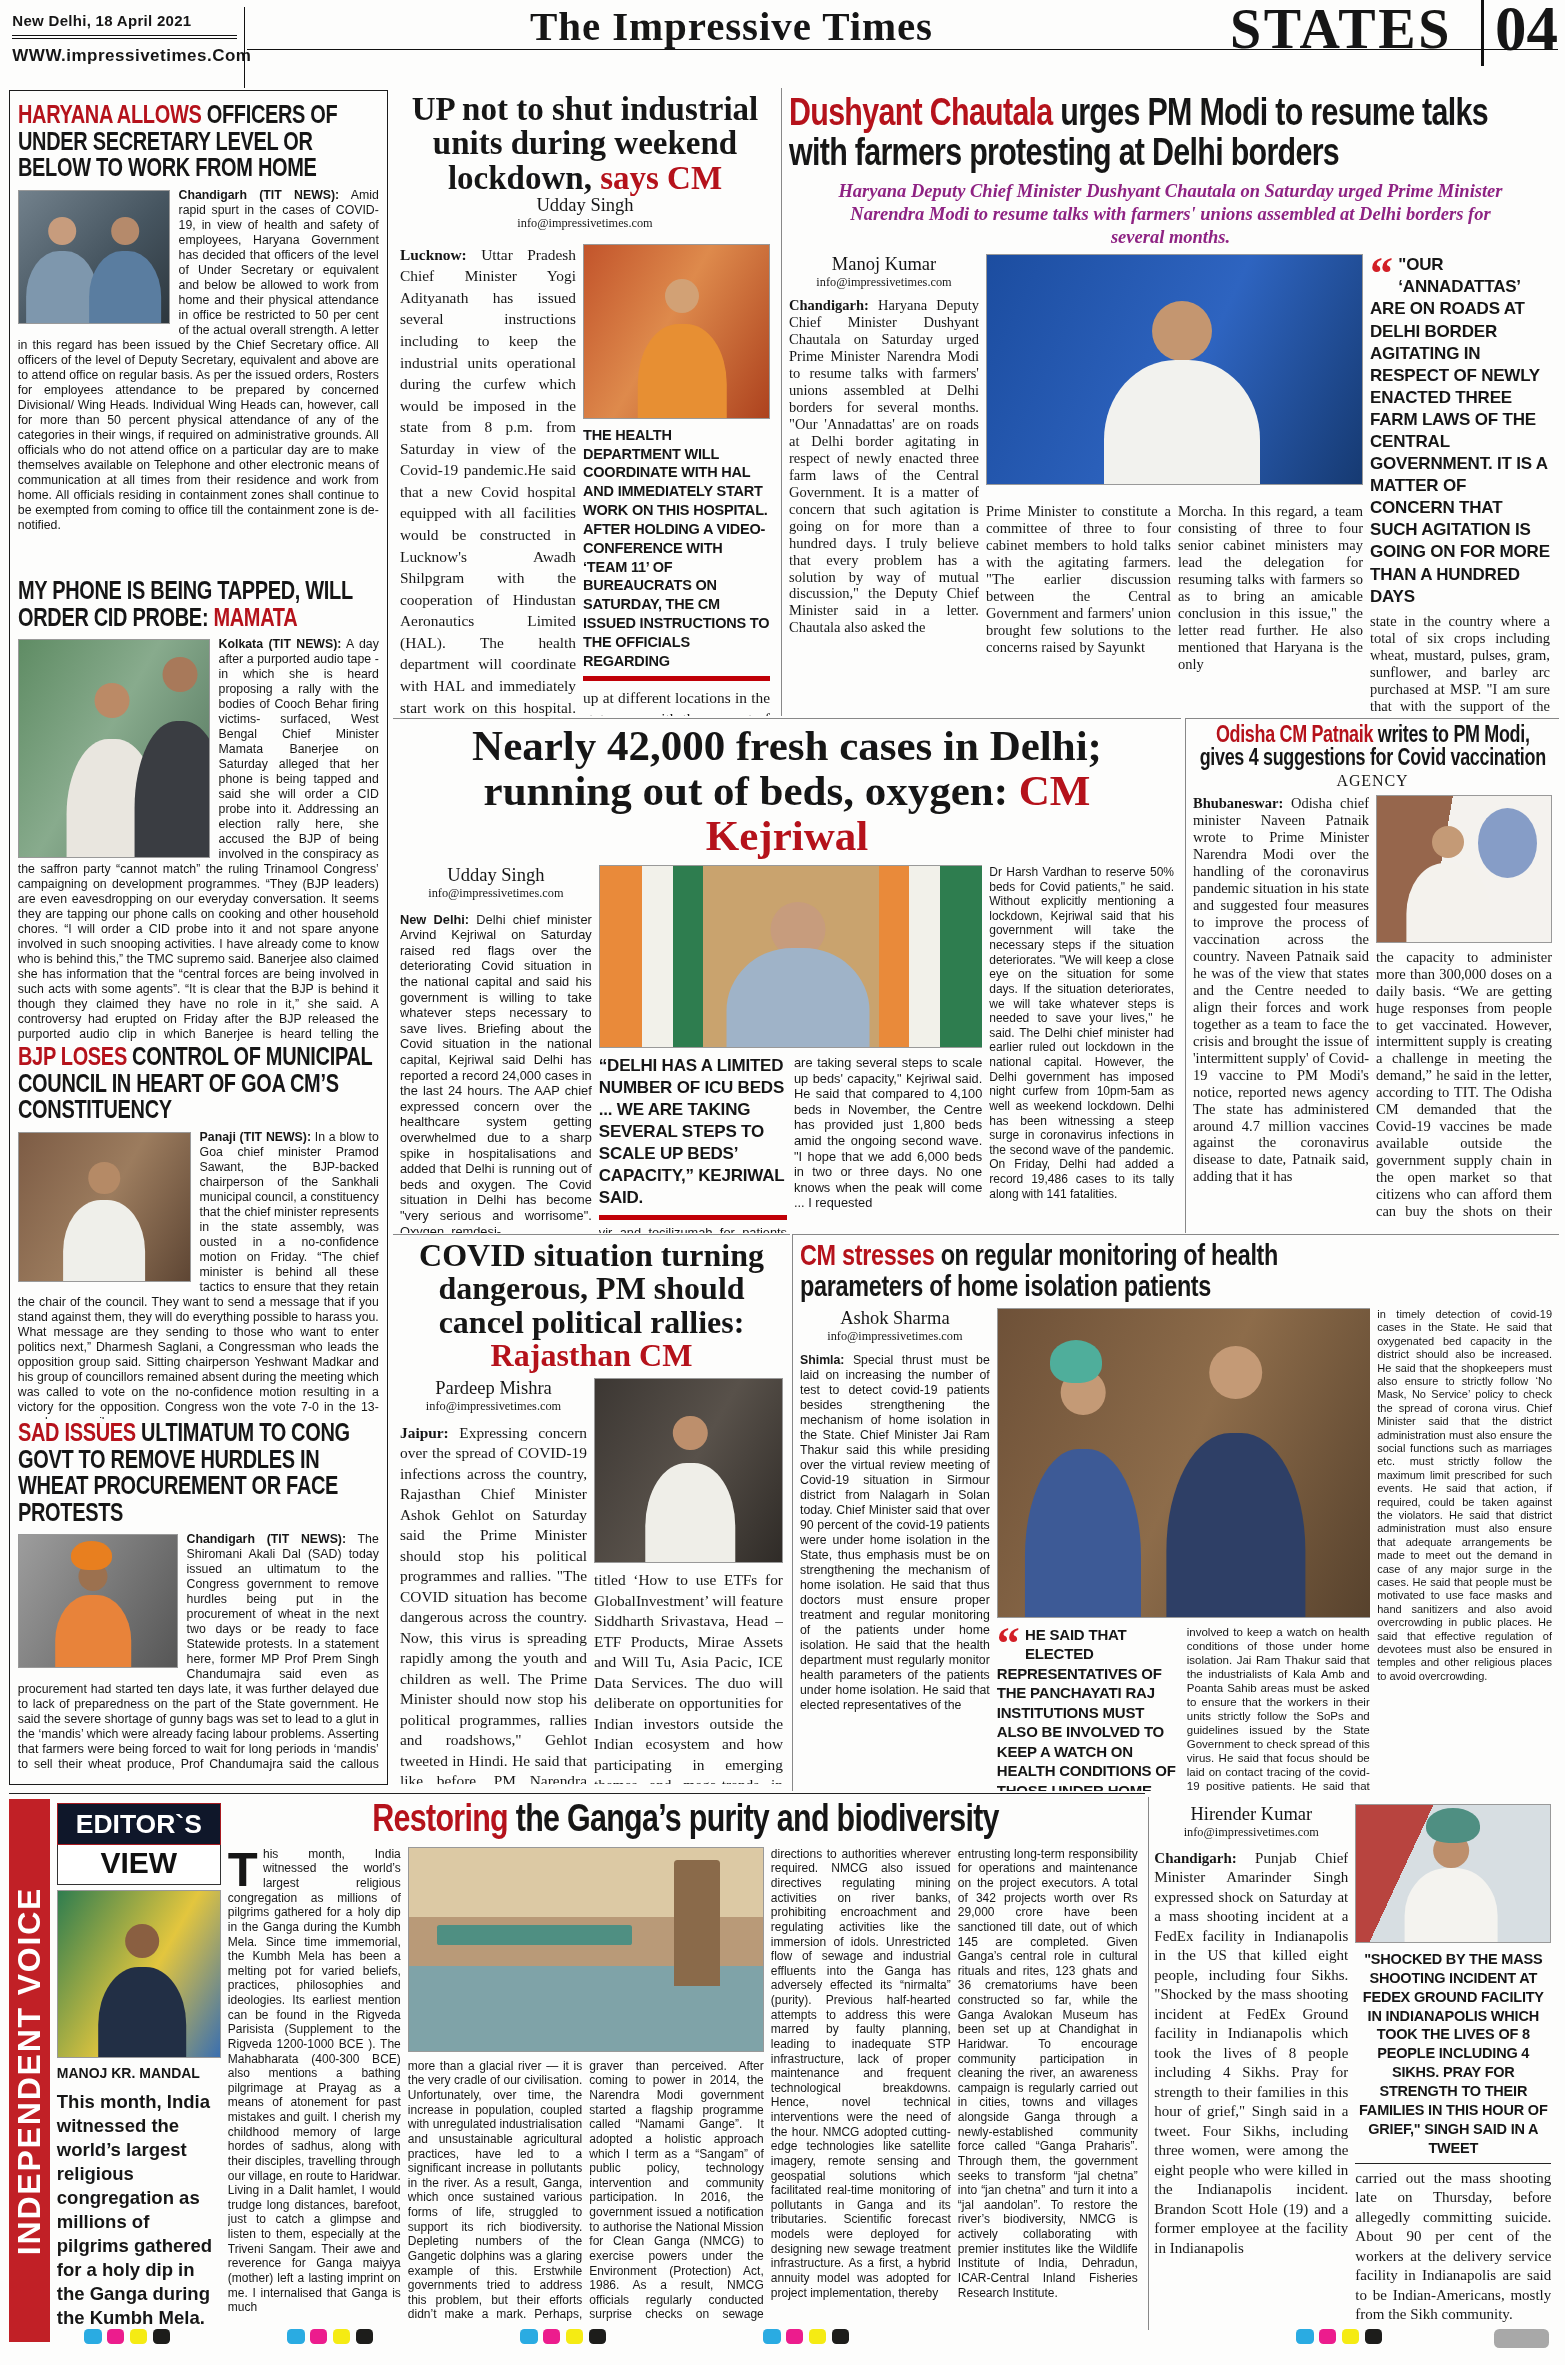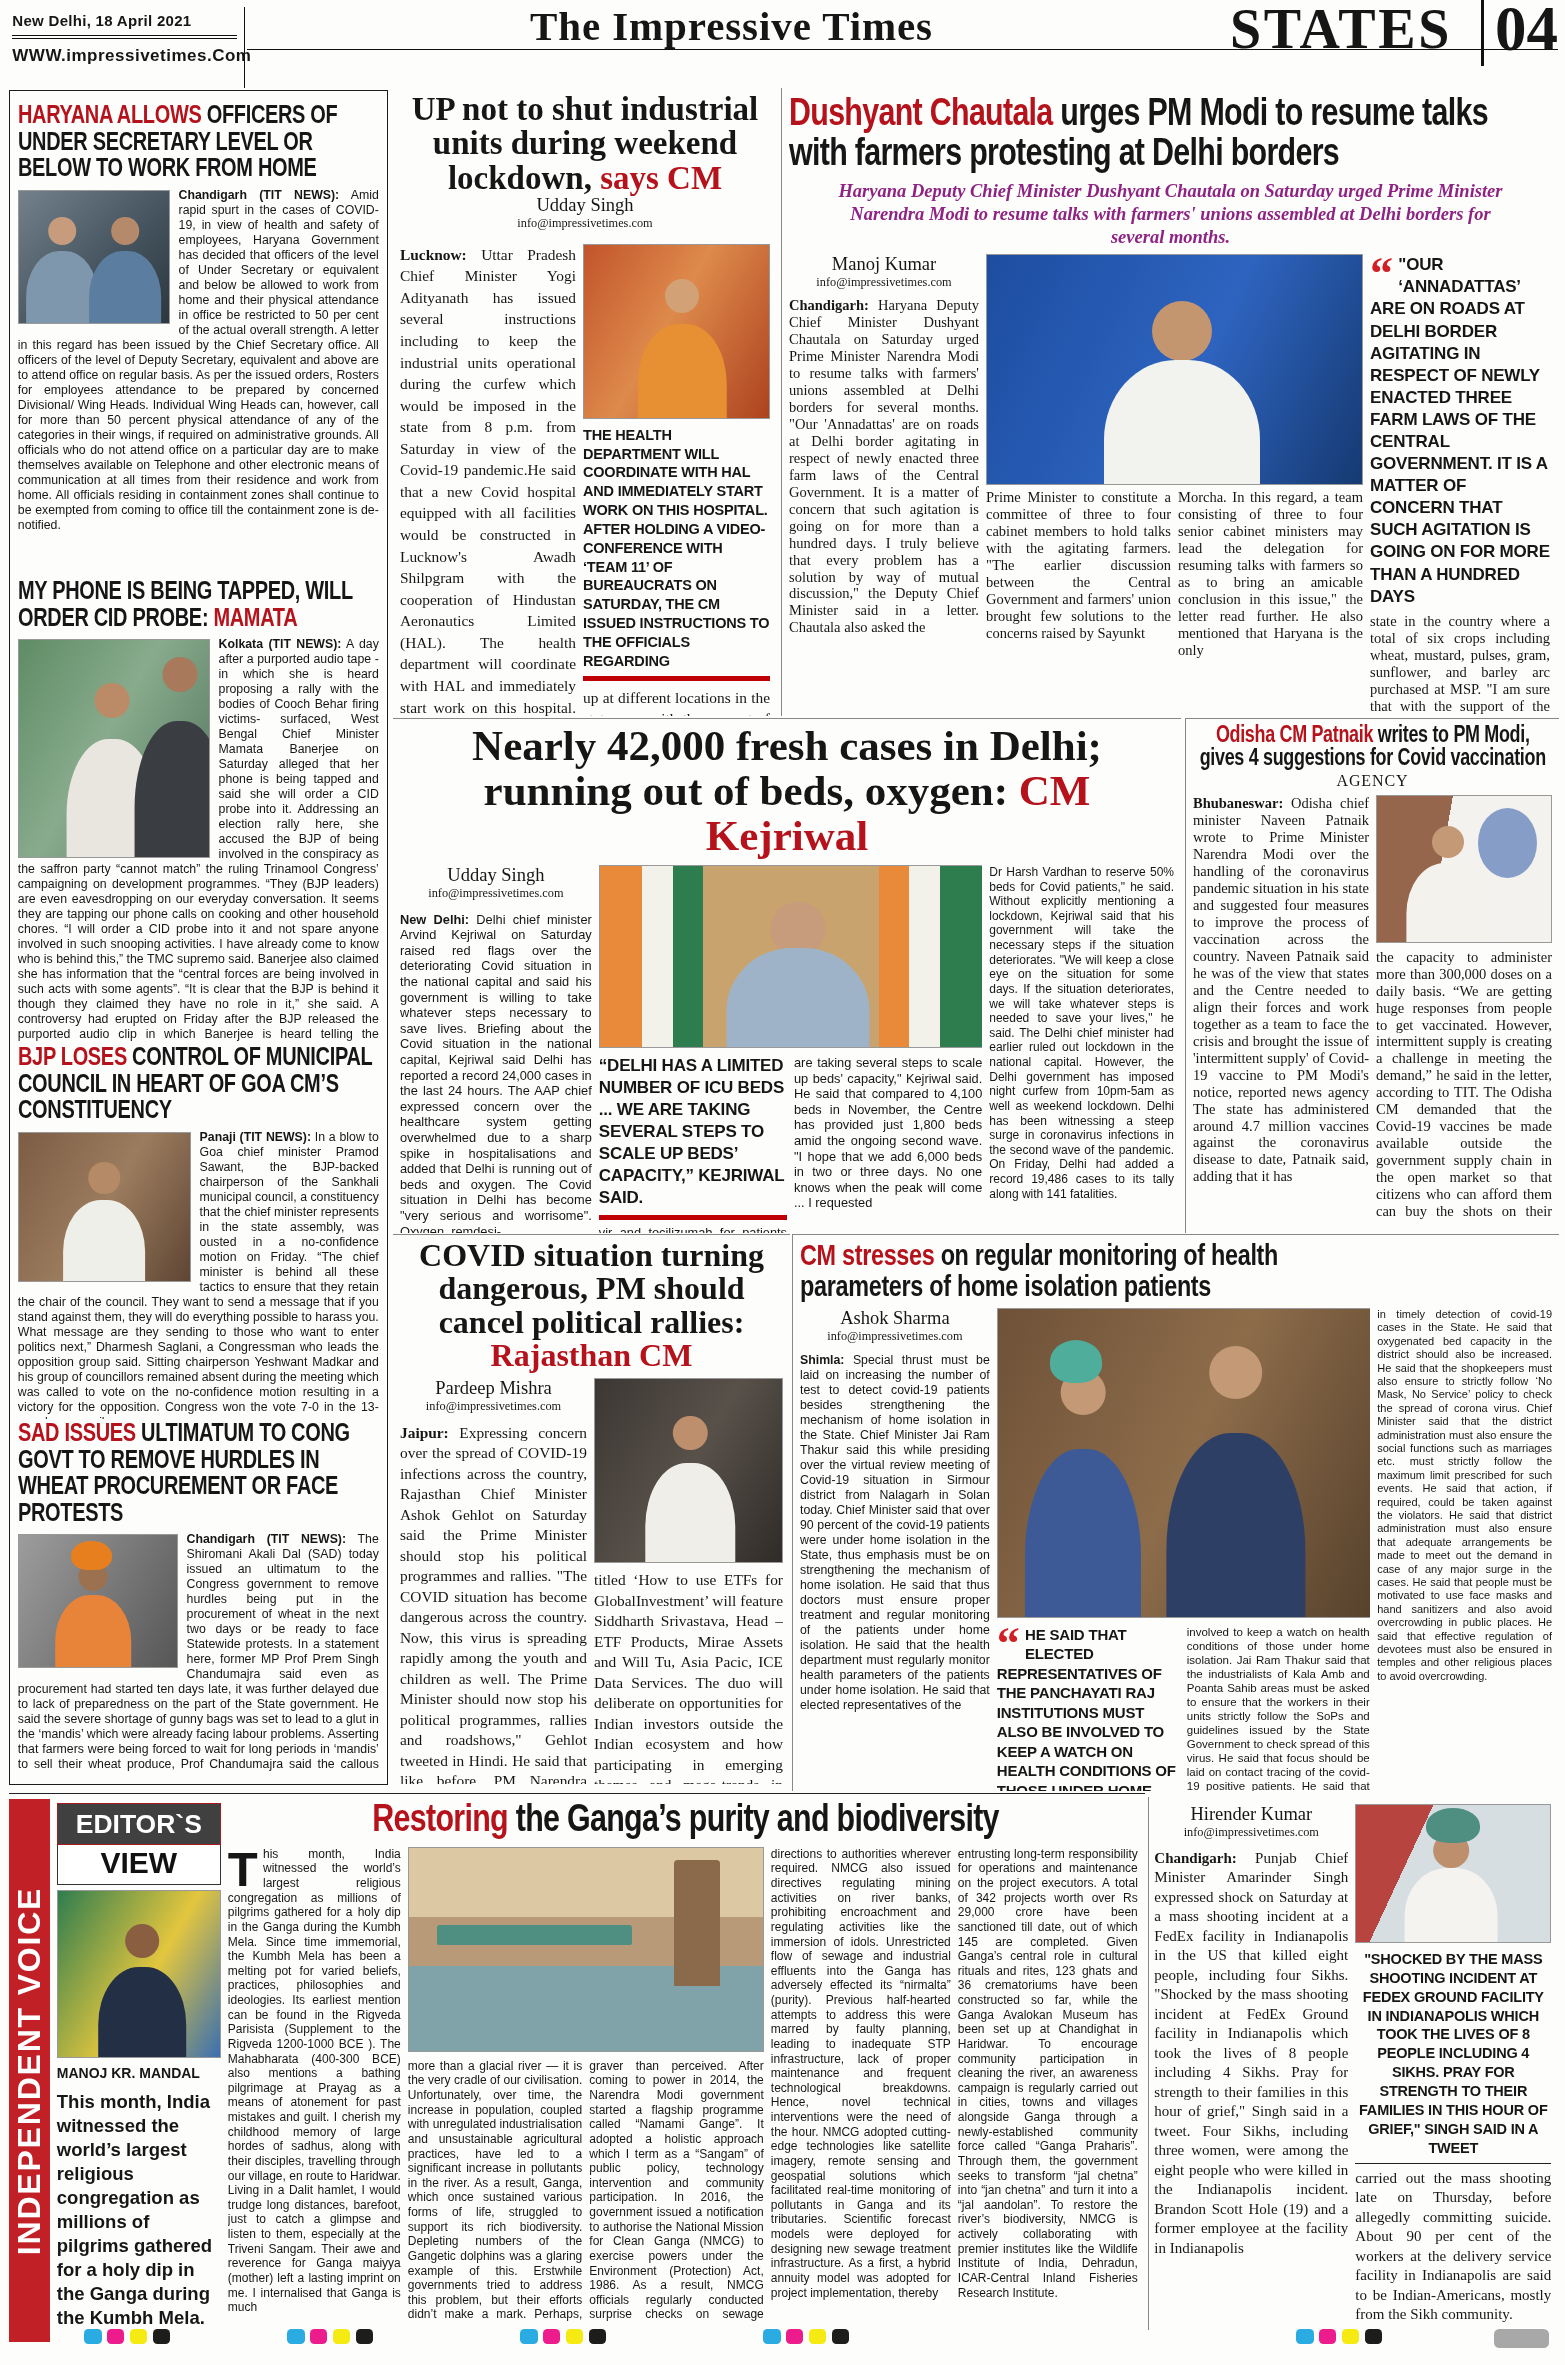--- a/index.html
+++ b/index.html
@@ -65,21 +65,21 @@
   
   .subhead { font-family:"Liberation Serif", serif; font-style:italic; font-weight:bold; color:#8e2383;
              font-size:18.5px; text-align:center; line-height:1.25; margin:7px auto 5.3px auto; width:88%; }
   .ch-pq { font-size:17px; }
 
   
   .redbanner { position:absolute; left:0; top:5.3px; width:41px; height:543px; background:#c12026; }
   .redbanner span { position:absolute; left:50%; top:50%; transform:translate(-50%,-50%) rotate(-90deg);
                     white-space:nowrap; color:#fff; font-weight:bold; font-size:32px; letter-spacing:1.8px; }
   .edbox { position:absolute; left:48px; top:8.8px; width:164px; height:540px; }
-  .ed-top { background:#404040; color:#fff; text-align:center; font-weight:bold; font-size:26.5px; padding:5.3px 0 3.5px; border:1.8px solid #a81a20; }
+  .ed-top { background:#0f172a; color:#fff; text-align:center; font-weight:bold; font-size:26.5px; padding:5.3px 0 3.5px; border:1.8px solid #a81a20; }
   .ed-bot { background:#fff; color:#111; text-align:center; font-weight:bold; font-size:30px; padding:1.8px 0 3.5px; border:1.8px solid #333; border-top:none; }
   .ed-name { font-weight:bold; font-size:14px; margin:7px 0 8.8px; }
   .ed-ex { font-weight:bold; font-size:18.5px; line-height:1.3; }
   .ganga { position:absolute; left:219px; top:3.5px; width:915px; height:547px; }
   .dropcap { float:left; font-weight:bold; font-size:49px; line-height:.8; padding:3.5px 5.3px 0 0; }
 
   
   .marks { position:absolute; left:0; top:2329px; width:1565px; height:26.5px; }
   .mgrp { position:absolute; top:0; display:flex; gap:5.3px; }
   .dot { width:17.6px; height:15px; border-radius:4.4px; display:inline-block; }
@@ -172,21 +172,21 @@
           <div class="em">info@impressivetimes.com</div>
         </div>
         <div class="body-serif" style="margin-top:7px;height:423px;overflow:hidden">
           <span class="dl">Chandigarh:</span> <span>Haryana Deputy Chief Minister Dushyant Chautala on Saturday urged Prime Minister Narendra Modi to resume talks with farmers' unions assembled at Delhi borders for several months. "Our 'Annadattas' are on roads at Delhi border agitating in respect of newly enacted three farm laws of the Central Government. It is a matter of concern that such agitation is going on for more than a hundred days. I truly believe that every problem has a solution by way of mutual discussion," the Deputy Chief Minister said in a letter. Chautala also asked the</span>
         </div>
       </div>
       <div class="col" style="width:377px">
         <div class="photo" style="width:377px;height:231px;background:linear-gradient(115deg,#1c4da0,#2e64c0 55%,#163a72)">
           <div class="pp" style="left:32%;width:40%;--shirt:#f2f2ee;--skin:#c49670"></div>
         </div>
-        <div class="cols" style="margin-top:4px">
+        <div class="cols" style="margin-top:18px">
           <div class="col body-serif" style="width:185px;height:256px">Prime Minister to constitute a committee of three to four cabinet members to hold talks with the agitating farmers. "The earlier discussion between the Central Government and farmers' union brought few solutions to the concerns raised by Sayunkt</div>
           <div class="col body-serif" style="width:185px;height:256px">Morcha. In this regard, a team consisting of three to four senior cabinet ministers may lead the delegation for resuming talks with farmers so as to bring an amicable conclusion in this issue," the letter read further. He also mentioned that Haryana is the only</div>
         </div>
       </div>
       <div class="col" style="width:180px">
         <div>
           <span class="qicon">“</span>
           <span class="pq ch-pq">"OUR ‘ANNADATTAS’ ARE ON ROADS AT DELHI BORDER AGITATING IN RESPECT OF NEWLY ENACTED THREE FARM LAWS OF THE CENTRAL GOVERNMENT. IT IS A MATTER OF CONCERN THAT SUCH AGITATION IS GOING ON FOR MORE THAN A HUNDRED DAYS</span>
         </div>
         <div class="body-serif" style="margin-top:5.3px;height:203px;overflow:hidden">state in the country where a total of six crops including wheat, mustard, pulses, gram, sunflower, and barley arc purchased at MSP. "I am sure that with the support of the Central Government, procurement of crops from farmers at MSP in Haryana would continue with the same pace in future also," Chautala said here.</div>

